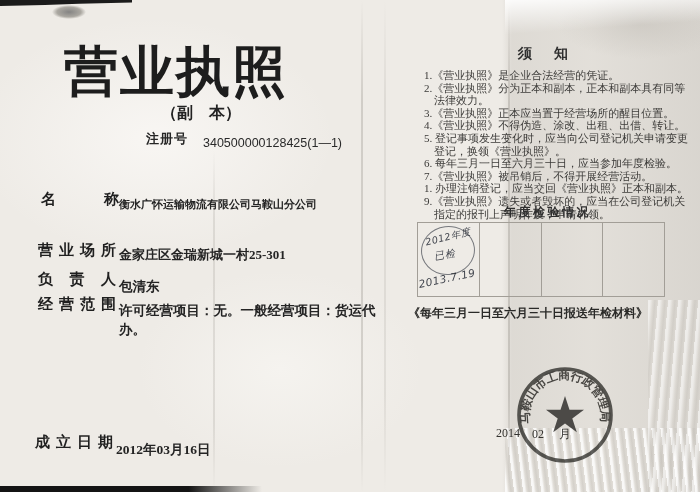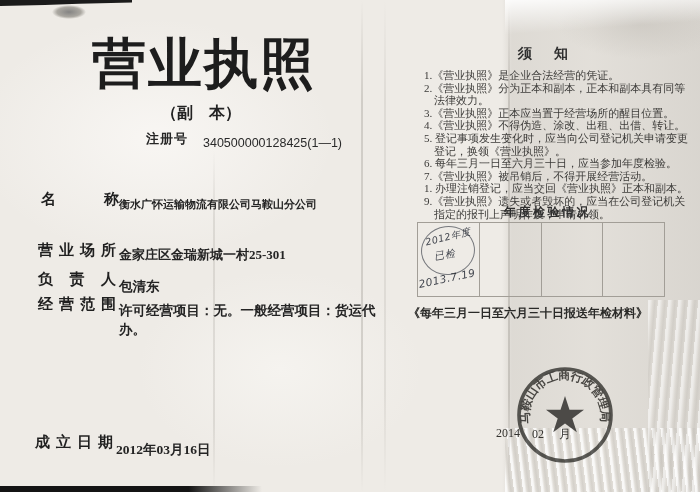--- a/index.html
+++ b/index.html
@@ -28,22 +28,22 @@
       radial-gradient(ellipse 120px 50px at 70% 20%,rgba(190,186,179,.45),rgba(190,186,179,0) 70%);}
   .streaks-br{left:505px;top:428px;width:195px;height:64px;
     background:repeating-linear-gradient(83deg,rgba(255,255,255,.8) 0 2px,rgba(255,255,255,0) 4px,
       rgba(188,184,177,.35) 6px,rgba(255,255,255,0) 9px);}
   .streaks-r{left:648px;top:300px;width:52px;height:192px;
     background:repeating-linear-gradient(95deg,rgba(255,255,255,.55) 0 2px,rgba(255,255,255,0) 5px,
       rgba(188,184,177,.3) 7px,rgba(255,255,255,0) 10px);}
   .crease{width:2px;background:linear-gradient(180deg,rgba(140,136,128,0),rgba(140,136,128,.4) 20%,
       rgba(140,136,128,.4) 80%,rgba(140,136,128,0));}
   
-  .title{left:64px;top:28px;font-size:54px;font-weight:900;letter-spacing:2px;color:#1d1d1d;
-    font-family:"Liberation Sans",sans-serif;white-space:nowrap;margin-left:28px;}
+  .title{left:64px;top:36px;font-size:54px;font-weight:900;letter-spacing:2px;color:#1d1d1d;
+    font-family:"Liberation Sans",sans-serif;white-space:nowrap;}
   .subtitle{left:161px;top:103px;font-size:16px;font-weight:700;white-space:pre;color:#222;}
   .reg-label{left:146px;top:130px;font-size:13px;font-weight:700;letter-spacing:1px;}
   .reg-no{left:203px;top:136px;font-size:12.5px;font-family:Liberation Sans, sans-serif;color:#2a2a2a;}
   .field-label{display:flex;justify-content:space-between;width:78px;
     font-size:15px;font-weight:700;color:#1f1f1f;}
   .field-value{font-family:"Liberation Serif",serif;font-weight:700;color:#242424;}
   
   .notice-head{left:518px;top:45px;display:flex;justify-content:space-between;width:50px;
     font-size:14px;font-weight:700;font-family:"Liberation Serif",serif;color:#2e2e2e;}
   .notice-list{left:424px;top:69px;width:272px;font-family:"Liberation Serif",serif;

